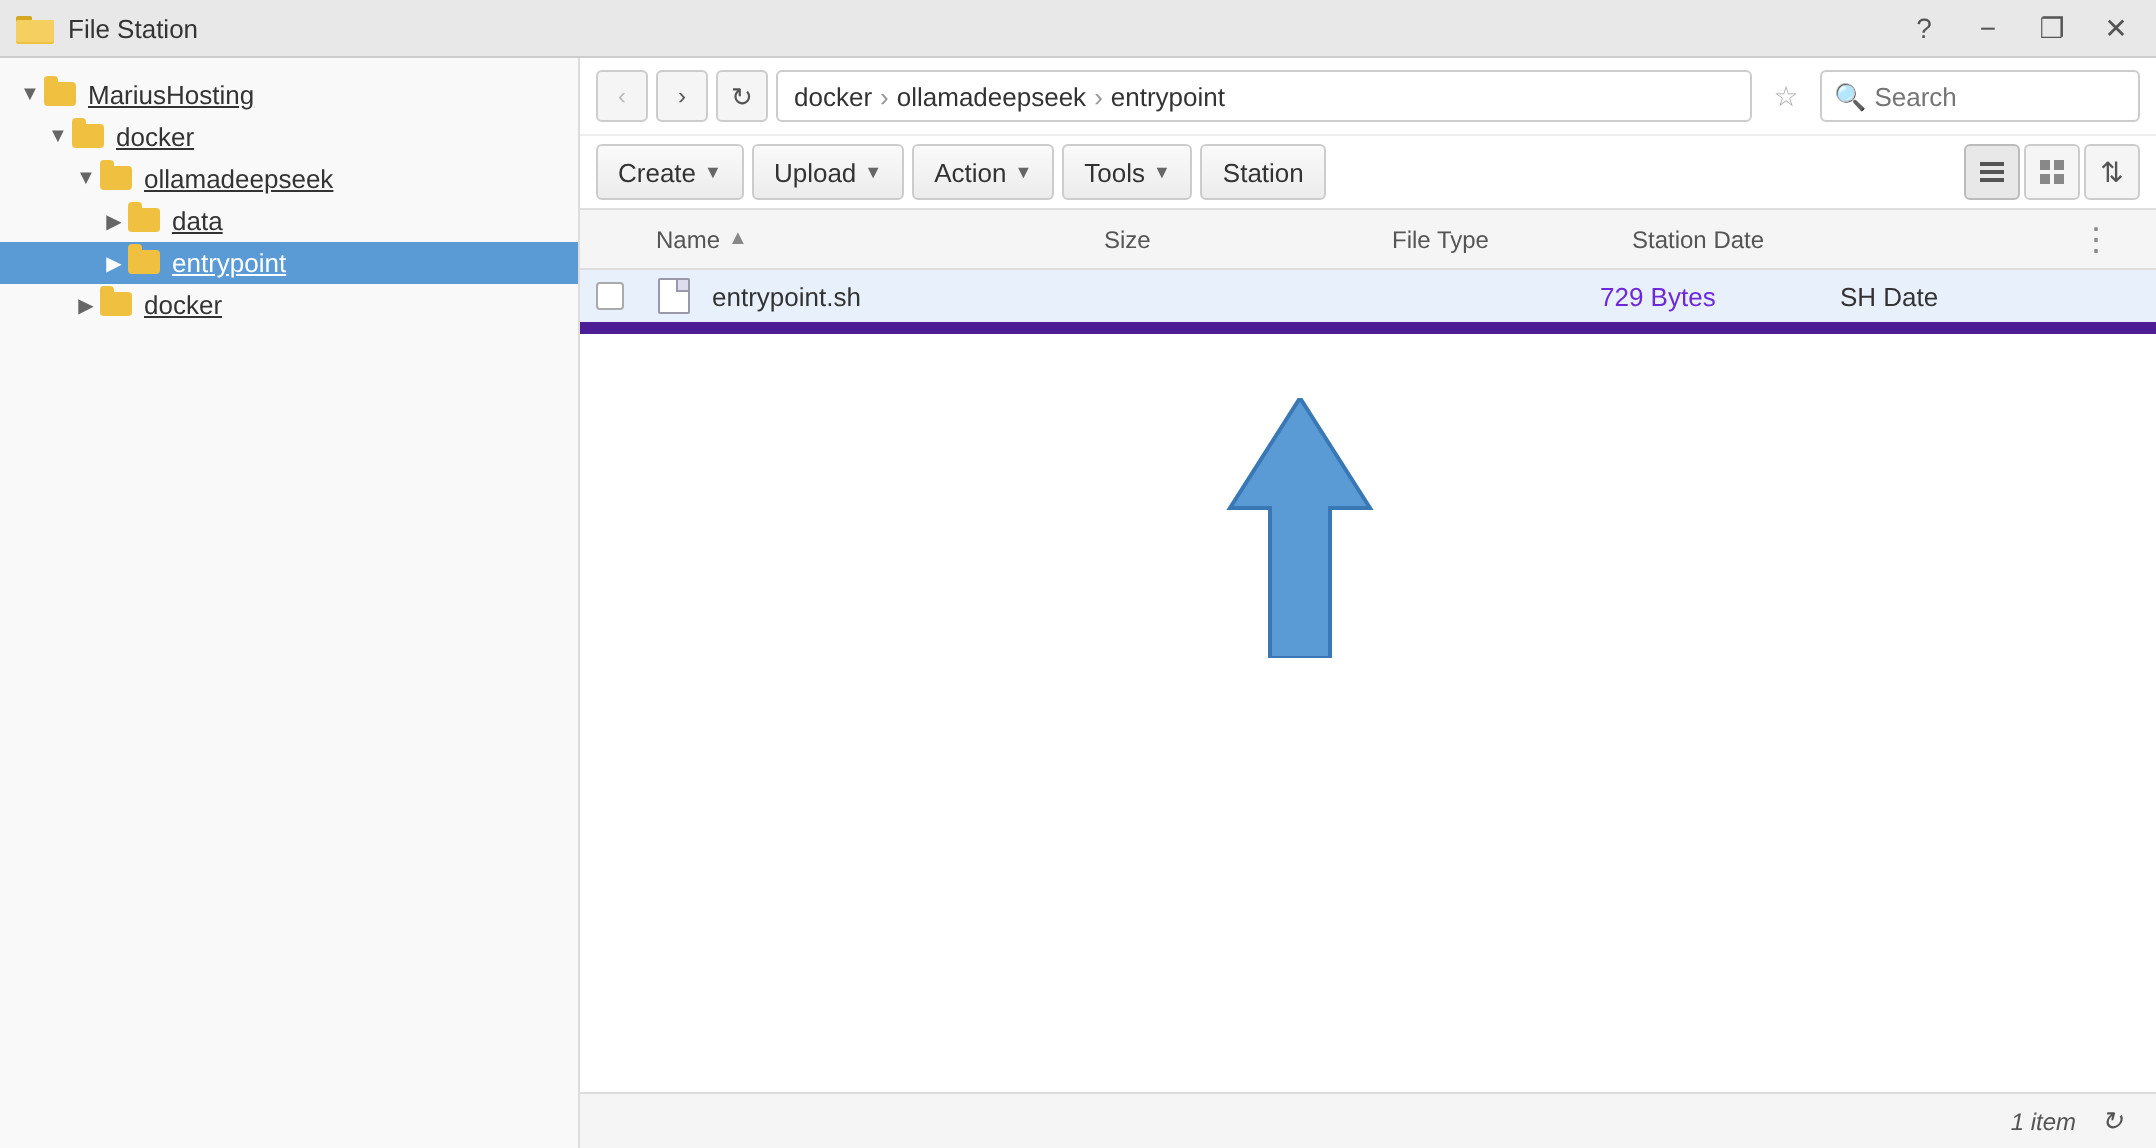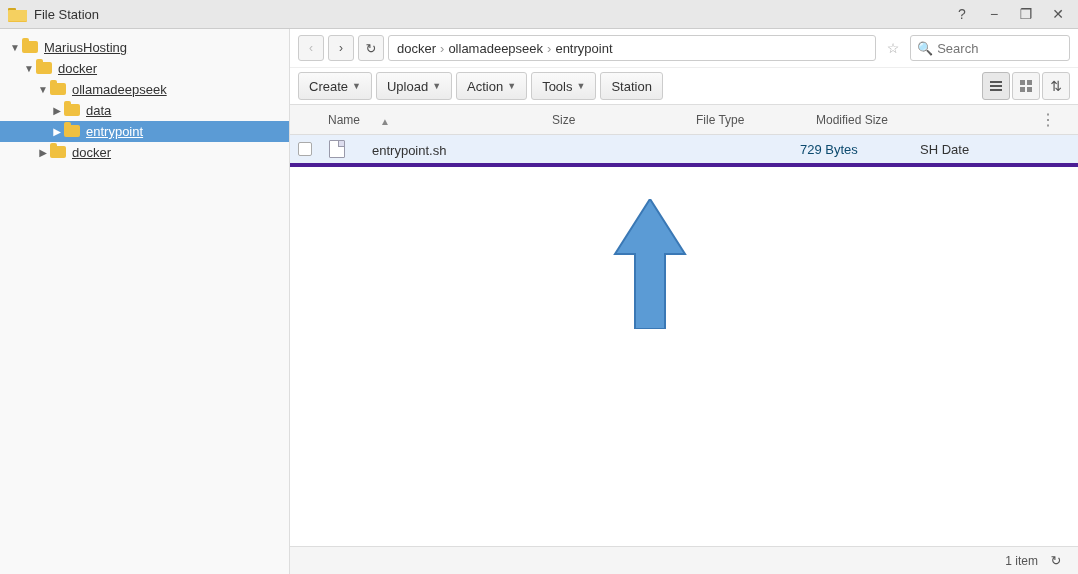--- a/index.html
+++ b/index.html
@@ -268,38 +268,38 @@
       display: flex;
       align-items: center;
       border-bottom: 1px solid #ddd;
       background: #f5f5f5;
       padding: 0 8px;
       height: 30px;
       position: sticky;
       top: 0;
     }
     .col-check { width: 30px; flex-shrink: 0; }
-    .col-name { flex: 1; display: flex; align-items: flex-end; gap: 20px; }
+    .col-name { flex: 1; display: flex; align-items: center; gap: 4px; }
     .col-size { width: 120px; flex-shrink: 0; }
     .col-type { width: 120px; flex-shrink: 0; margin-left: 24px; }
     .col-date { flex: 1; flex-shrink: 0; }
     .col-actions { width: 30px; flex-shrink: 0; }
     .col-header {
       font-size: 12px;
       color: #555;
       font-weight: 500;
     }
     .sort-arrow { font-size: 10px; color: #888; }
 
     .file-row {
       display: flex;
       align-items: center;
       padding: 0 8px;
       height: 32px;
-      border-bottom: 4px solid #4c1d95;
+      border-bottom: 6px solid #4c1d95;
       background: #e8f0fb;
     }
     .file-checkbox {
       width: 14px;
       height: 14px;
       border: 1px solid #aaa;
       border-radius: 2px;
       background: white;
       flex-shrink: 0;
     }
@@ -331,36 +331,37 @@
       position: absolute;
       top: 0;
       right: 0;
       width: 5px;
       height: 5px;
       border-left: 1px solid #99a;
       border-bottom: 1px solid #99a;
       background: #dde;
     }
     .file-name { font-size: 13px; color: #333; }
-    .file-size { width: 120px; flex-shrink: 0; font-size: 13px; color: #0c4a6e; }
+    .file-size { width: 120px; flex-shrink: 0; font-size: 13px; color: #6d28d9; }
     .file-type { width: 120px; flex-shrink: 0; font-size: 13px; color: #333; }
     .file-date { flex: 1; font-size: 13px; color: #333; }
     .file-row-actions { width: 30px; flex-shrink: 0; }
 
     
     .status-bar {
       border-top: 1px solid #ddd;
       height: 28px;
       display: flex;
       align-items: center;
       justify-content: flex-end;
       padding: 0 12px;
       background: #f5f5f5;
       gap: 8px;
       flex-shrink: 0;
+      font-style: italic;
     }
     .status-text {
       font-size: 12px;
       color: #555;
     }
     .status-refresh {
       width: 20px;
       height: 20px;
       display: flex;
       align-items: center;
@@ -513,21 +514,21 @@
           <span class="col-header">Name</span>
           <span class="sort-arrow">▲</span>
         </div>
         <div class="col-size">
           <span class="col-header">Size</span>
         </div>
         <div class="col-type">
           <span class="col-header">File Type</span>
         </div>
         <div class="col-date">
-          <span class="col-header">Modified Size</span>
+          <span class="col-header">Station Date</span>
         </div>
         <div class="col-actions">
           <span style="color:#888;font-size:16px;cursor:pointer;">⋮</span>
         </div>
       </div>
 
       <div class="file-row">
         <div class="col-check">
           <div class="file-checkbox"></div>
         </div>

